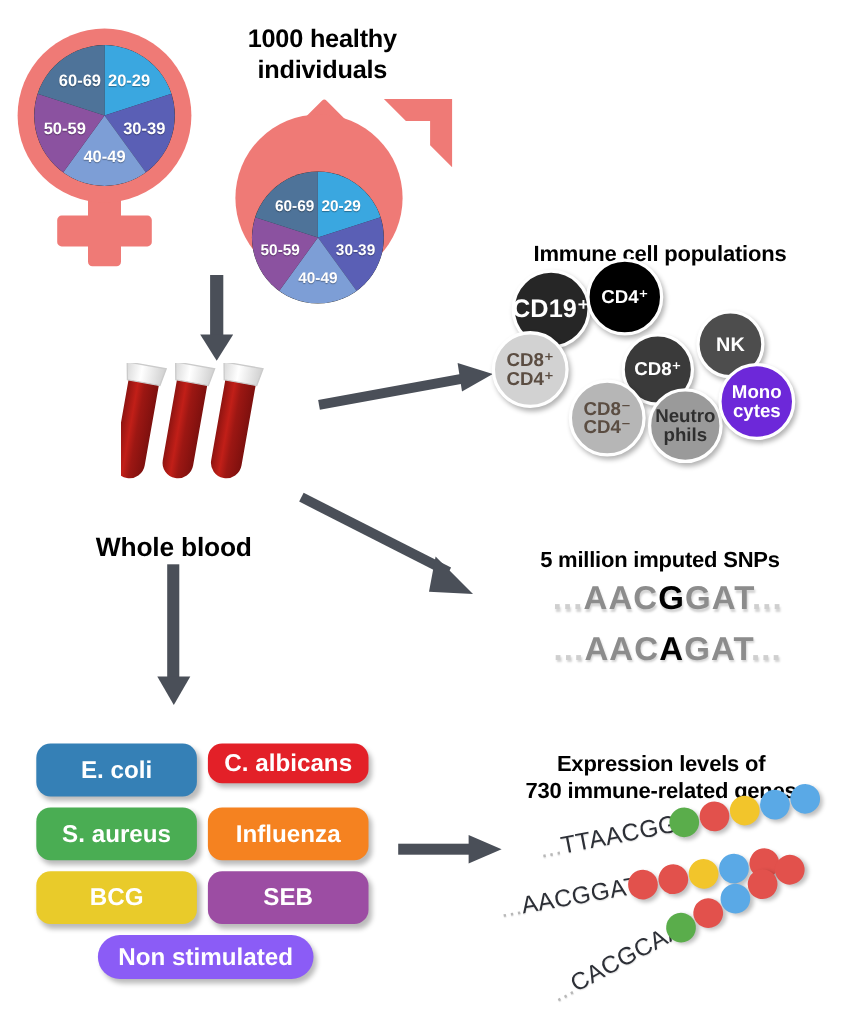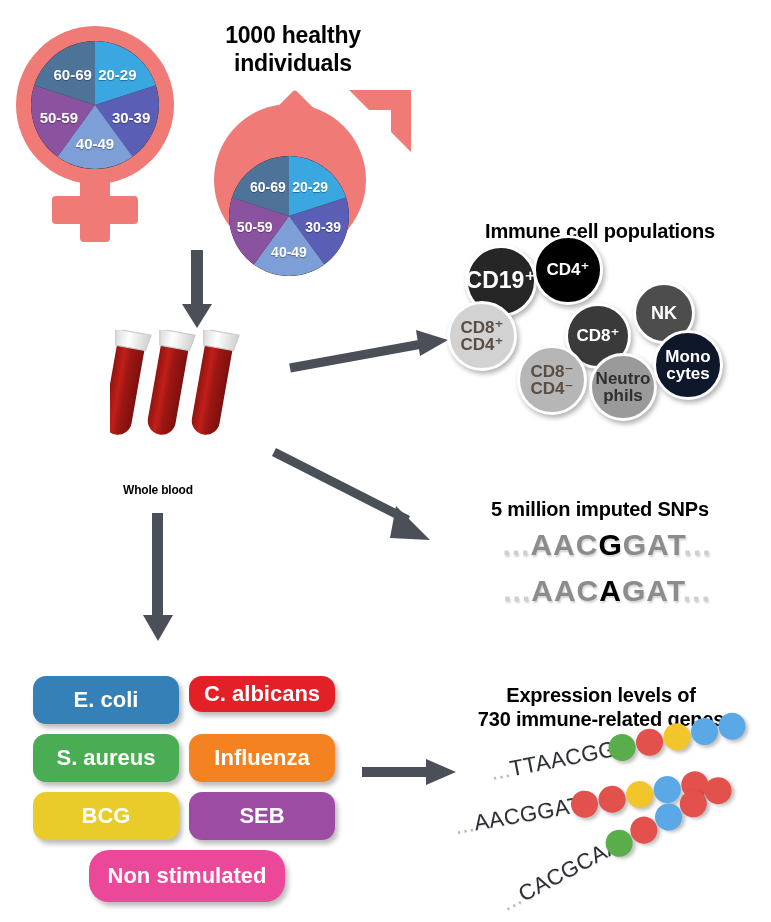--- a/index.html
+++ b/index.html
@@ -24,21 +24,21 @@
     text-align:center;
     line-height:1.22;
     letter-spacing:-0.2px;
     white-space:pre-line;
     margin-top:13px;
   }
   #title-cohort{left:168px;top:8px;width:250px;font-size:23px;}
   #title-immune{left:440px;top:206px;width:320px;font-size:20px;}
   #title-snps{left:440px;top:484px;width:320px;font-size:20px;}
   #title-genes{left:438px;top:670px;width:326px;font-size:20px;}
-  #label-wholeblood{left:48px;top:470px;width:220px;font-size:12px;}
+  #label-wholeblood{left:48px;top:470px;width:220px;font-size:24px;}
 
   
   .gsym{position:absolute;}
   .gsym svg{display:block;overflow:visible;}
 
   .pie-wrap{position:absolute;border-radius:50%;overflow:hidden;}
   .pie-label{
     position:absolute;
     color:#ffffff;
     font-weight:bold;
@@ -255,39 +255,39 @@
       <div class="cell" style="left: 10px; top: 10px; width: 72px; height: 72px; background: rgb(38, 38, 38); color: rgb(255, 255, 255); font-size: 23px; z-index: 1;">CD19⁺</div>
       <div class="cell" style="left: 78px; top: 0px; width: 70px; height: 70px; background: rgb(0, 0, 0); color: rgb(255, 255, 255); font-size: 17px; z-index: 2;">CD4⁺</div>
       <div class="cell" style="left: -8px; top: 66px; width: 70px; height: 70px; background: rgb(210, 210, 210); color: rgb(91, 77, 66); font-size: 17px; z-index: 3;">CD8⁺
 CD4⁺</div>
       <div class="cell" style="left: 110px; top: 68px; width: 66px; height: 66px; background: rgb(58, 58, 58); color: rgb(255, 255, 255); font-size: 17px; z-index: 4;">CD8⁺</div>
       <div class="cell" style="left: 178px; top: 47px; width: 62px; height: 62px; background: rgb(77, 77, 77); color: rgb(255, 255, 255); font-size: 18px; z-index: 5;">NK</div>
       <div class="cell" style="left: 62px; top: 110px; width: 70px; height: 70px; background: rgb(182, 182, 182); color: rgb(91, 77, 66); font-size: 17px; z-index: 6;">CD8⁻
 CD4⁻</div>
       <div class="cell" style="left: 134px; top: 118px; width: 68px; height: 68px; background: rgb(154, 154, 154); color: rgb(47, 47, 47); font-size: 17px; z-index: 7;">Neutro
 phils</div>
-      <div class="cell" style="left: 198px; top: 95px; width: 70px; height: 70px; background: #0f172a; color: rgb(255, 255, 255); font-size: 17px; z-index: 8;">Mono
+      <div class="cell" style="left: 198px; top: 95px; width: 70px; height: 70px; background: #6d28d9; color: rgb(255, 255, 255); font-size: 17px; z-index: 8;">Mono
 cytes</div>
     </div>
 
   <div class="heading" id="title-snps">5 million imputed SNPs</div>
 
   <div id="snp-block">
       <div class="snp-row" style="top: 46px;"><span class="dots">...</span><span class="mid">AAC</span><span class="hit">A</span><span class="mid">GAT</span><span class="dots">...</span></div>
       <div class="snp-row" style="top: 0px;"><span class="dots">...</span><span class="mid">AAC</span><span class="hit">G</span><span class="mid">GAT</span><span class="dots">...</span></div>
     </div>
 
   <div id="stimuli">
       <div class="stim" style="left: 0px; top: 0px; width: 146px; height: 48px; background: rgb(53, 128, 182);">E. coli</div>
       <div class="stim" style="left: 156px; top: 0px; width: 146px; height: 36px; background: rgb(227, 32, 40);">C. albicans</div>
       <div class="stim" style="left: 0px; top: 58px; width: 146px; height: 48px; background: rgb(74, 173, 83);">S. aureus</div>
       <div class="stim" style="left: 156px; top: 58px; width: 146px; height: 48px; background: rgb(245, 130, 32);">Influenza</div>
       <div class="stim" style="left: 0px; top: 116px; width: 146px; height: 48px; background: rgb(233, 203, 42);">BCG</div>
       <div class="stim" style="left: 156px; top: 116px; width: 146px; height: 48px; background: rgb(156, 77, 163);">SEB</div>
-      <div class="stim" style="left: 56px; top: 174px; width: 196px; height: 52px; background: #ec4899; border-radius: 20px;">Non stimulated</div>
+      <div class="stim" style="left: 56px; top: 174px; width: 196px; height: 40px; background: #8b5cf6; border-radius: 20px;">Non stimulated</div>
     </div>
 
   <div class="heading" id="title-genes">Expression levels of
 730 immune-related genes</div>
 
   <div id="genes-art">
       <div class="strand" style="left: 36px; top: 36px; width: 275px; height: 34px; transform: rotate(-11deg);">
         <div class="seq"><span class="lead">...</span>TTAACGG</div>
         <div class="bead" style="left: 120px; background: rgb(90, 173, 75);"></div>
         <div class="bead" style="left: 148px; background: rgb(226, 81, 76);"></div>

